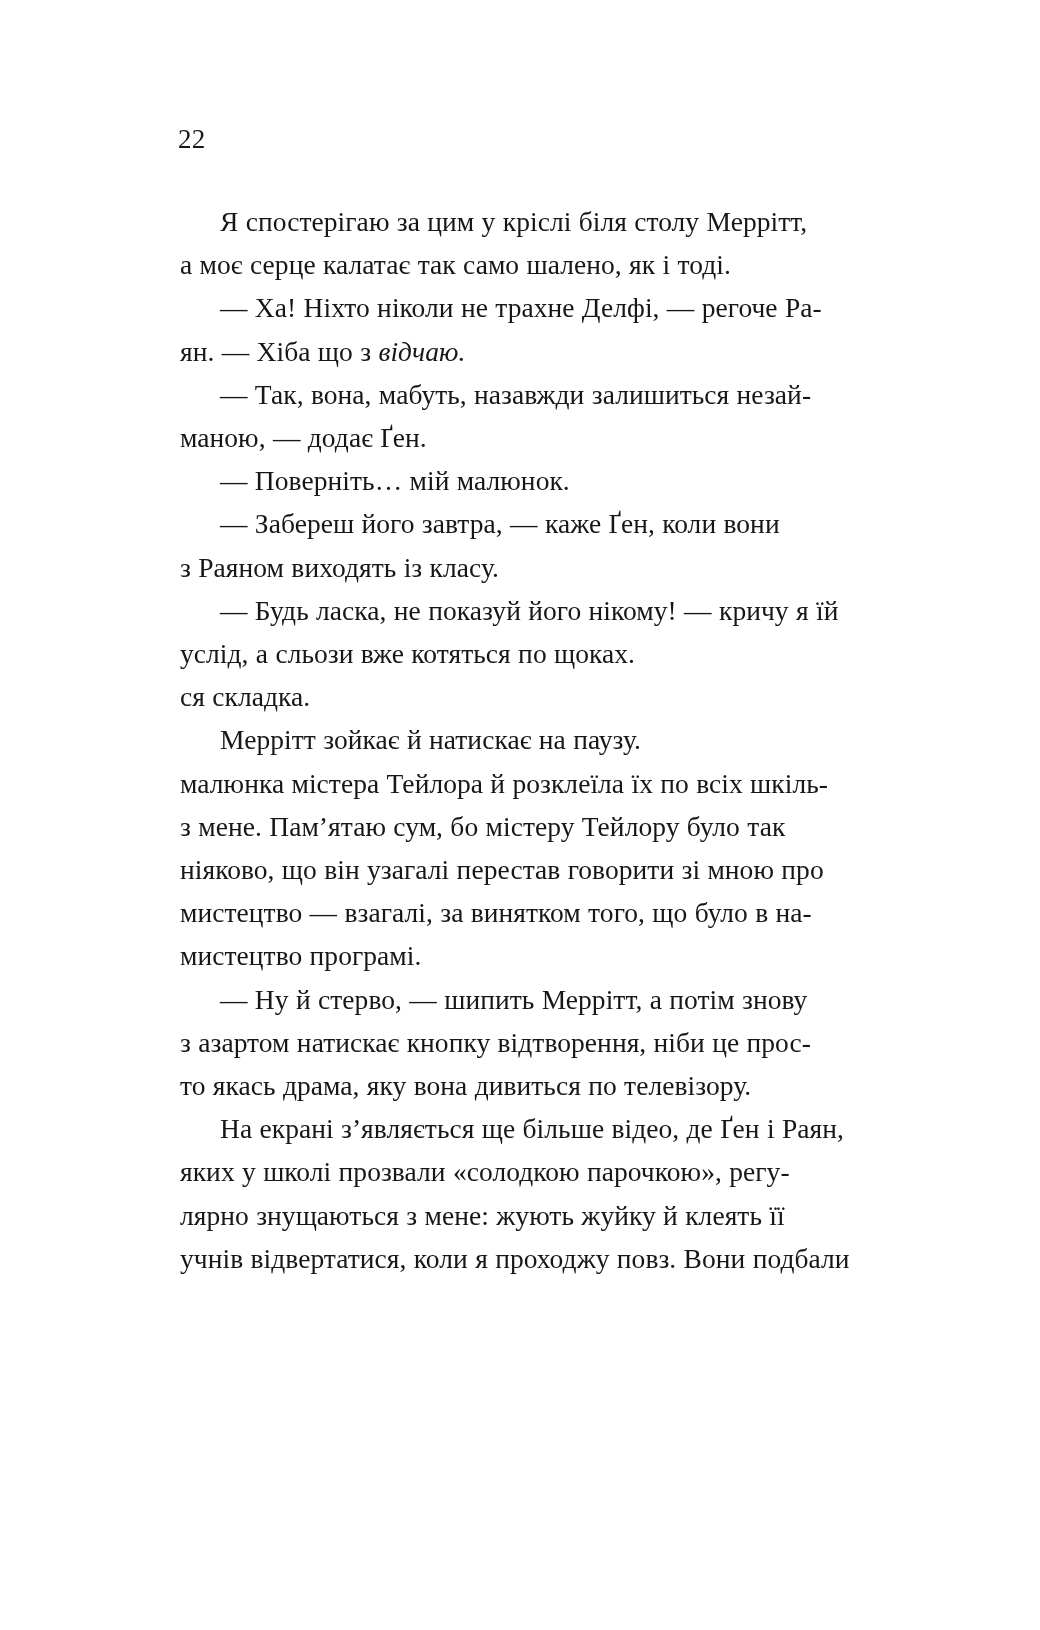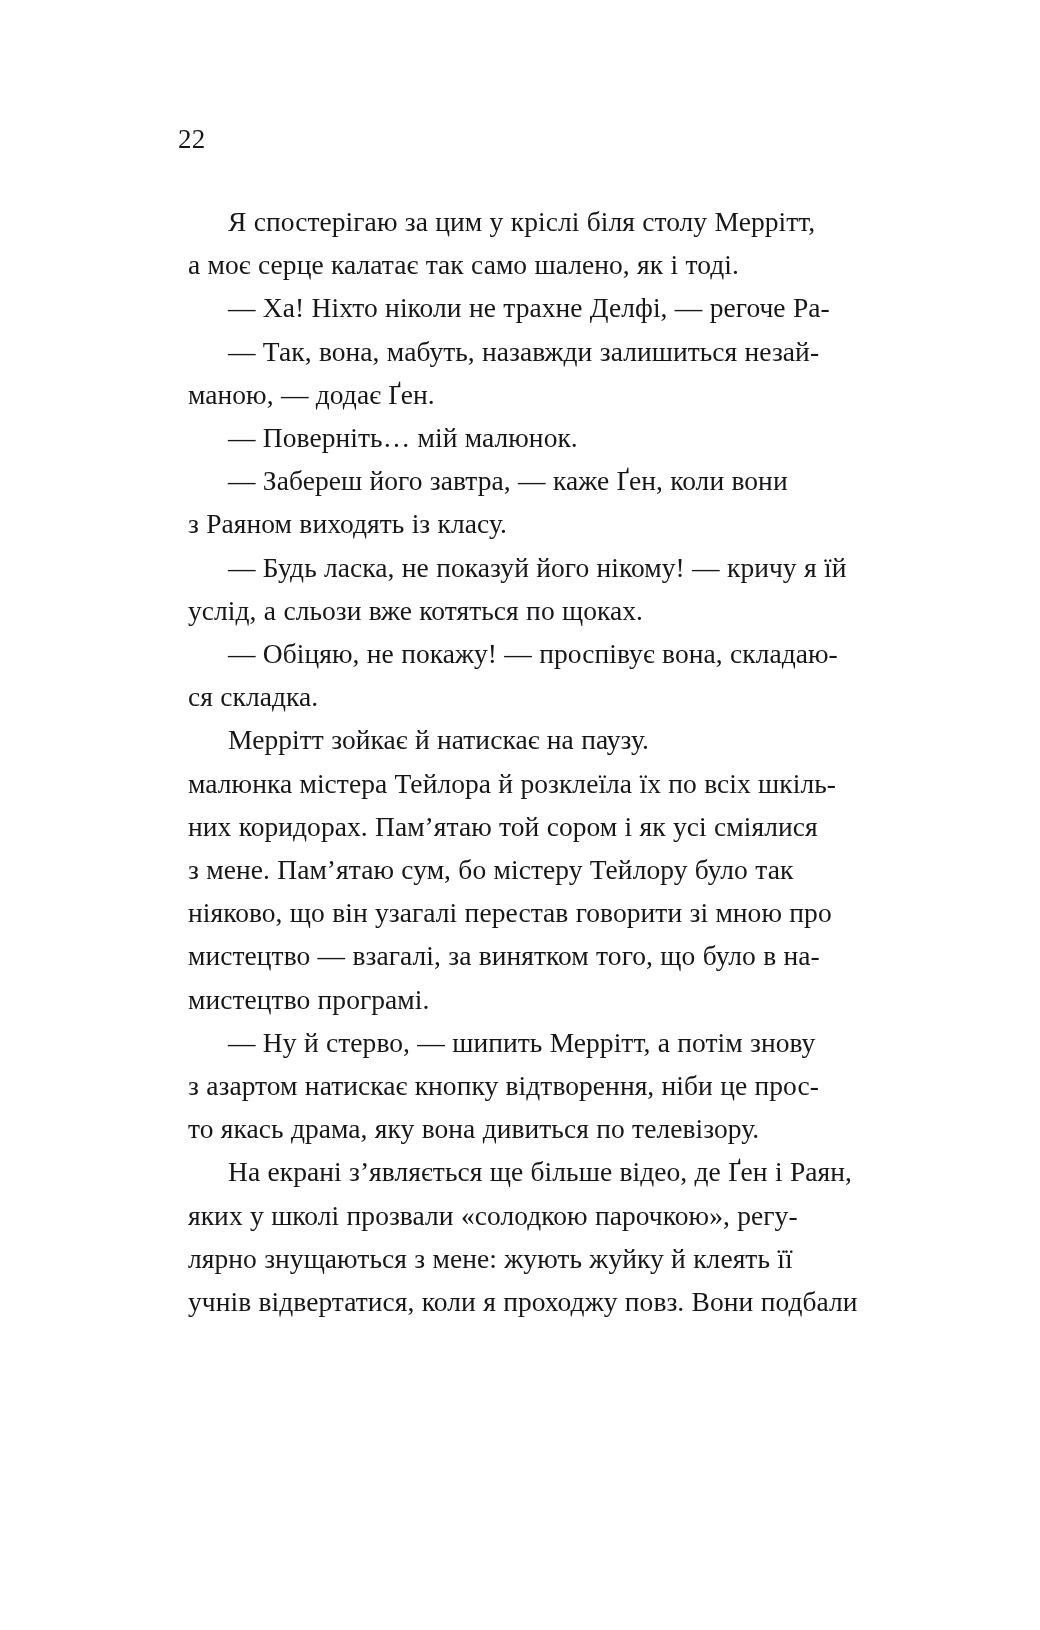--- a/index.html
+++ b/index.html
@@ -33,21 +33,21 @@
     top: 126px;
     font-size: 27px;
     line-height: 1;
     color: #17171a;
     letter-spacing: 0.2px;
   }
 
   
   .textblock {
     position: absolute;
-    left: 188px;
+    left: 180px;
     top: 200px;
     width: 702px;
   }
 
   
   .line {
     display: block;
     font-size: 27.5px;
     line-height: 43.2px;
     color: #17171a;
@@ -74,32 +74,31 @@
 <body>
 
 <div class="page">
 
   <div class="folio">22</div>
 
   <div class="textblock" id="textblock">
       <div class="line indent"><span class="indent-space"></span><span class="runtext">Я спостерігаю за цим у кріслі біля столу Меррітт,</span></div>
       <div class="line"><span class="runtext">а моє серце калатає так само шалено, як і тоді.</span></div>
       <div class="line indent"><span class="indent-space"></span><span class="runtext">— Ха! Ніхто ніколи не трахне Делфі, — регоче Ра-</span></div>
+      <div class="line"><span class="runtext">ян. — Хіба що з </span><span class="ital">відчаю.</span></div>
       <div class="line indent"><span class="indent-space"></span><span class="runtext">— Так, вона, мабуть, назавжди залишиться незай-</span></div>
       <div class="line"><span class="runtext">маною, — додає Ґен.</span></div>
       <div class="line indent"><span class="indent-space"></span><span class="runtext">— Поверніть… мій малюнок.</span></div>
       <div class="line indent"><span class="indent-space"></span><span class="runtext">— Забереш його завтра, — каже Ґен, коли вони</span></div>
       <div class="line"><span class="runtext">з Раяном виходять із класу.</span></div>
       <div class="line indent"><span class="indent-space"></span><span class="runtext">— Будь ласка, не показуй його нікому! — кричу я їй</span></div>
       <div class="line"><span class="runtext">услід, а сльози вже котяться по щоках.</span></div>
-      <div class="line indent"><span class="indent-space"></span><span class="runtext">— Обіцяю, не покажу! — проспівує вона, складаю-</span></div>
       <div class="line"><span class="runtext">ся складка.</span></div>
       <div class="line indent"><span class="indent-space"></span><span class="runtext">Меррітт зойкає й натискає на паузу.</span></div>
       <div class="line"><span class="runtext">малюнка містера Тейлора й розклеїла їх по всіх шкіль-</span></div>
-      <div class="line"><span class="runtext">них коридорах. Пам’ятаю той сором і як усі сміялися</span></div>
       <div class="line"><span class="runtext">з мене. Пам’ятаю сум, бо містеру Тейлору було так</span></div>
       <div class="line"><span class="runtext">ніяково, що він узагалі перестав говорити зі мною про</span></div>
       <div class="line"><span class="runtext">мистецтво — взагалі, за винятком того, що було в на-</span></div>
       <div class="line"><span class="runtext">мистецтво програмі.</span></div>
       <div class="line indent"><span class="indent-space"></span><span class="runtext">— Ну й стерво, — шипить Меррітт, а потім знову</span></div>
       <div class="line"><span class="runtext">з азартом натискає кнопку відтворення, ніби це прос-</span></div>
       <div class="line"><span class="runtext">то якась драма, яку вона дивиться по телевізору.</span></div>
       <div class="line indent"><span class="indent-space"></span><span class="runtext">На екрані з’являється ще більше відео, де Ґен і Раян,</span></div>
       <div class="line"><span class="runtext">яких у школі прозвали «солодкою парочкою», регу-</span></div>
       <div class="line"><span class="runtext">лярно знущаються з мене: жують жуйку й клеять її</span></div>

